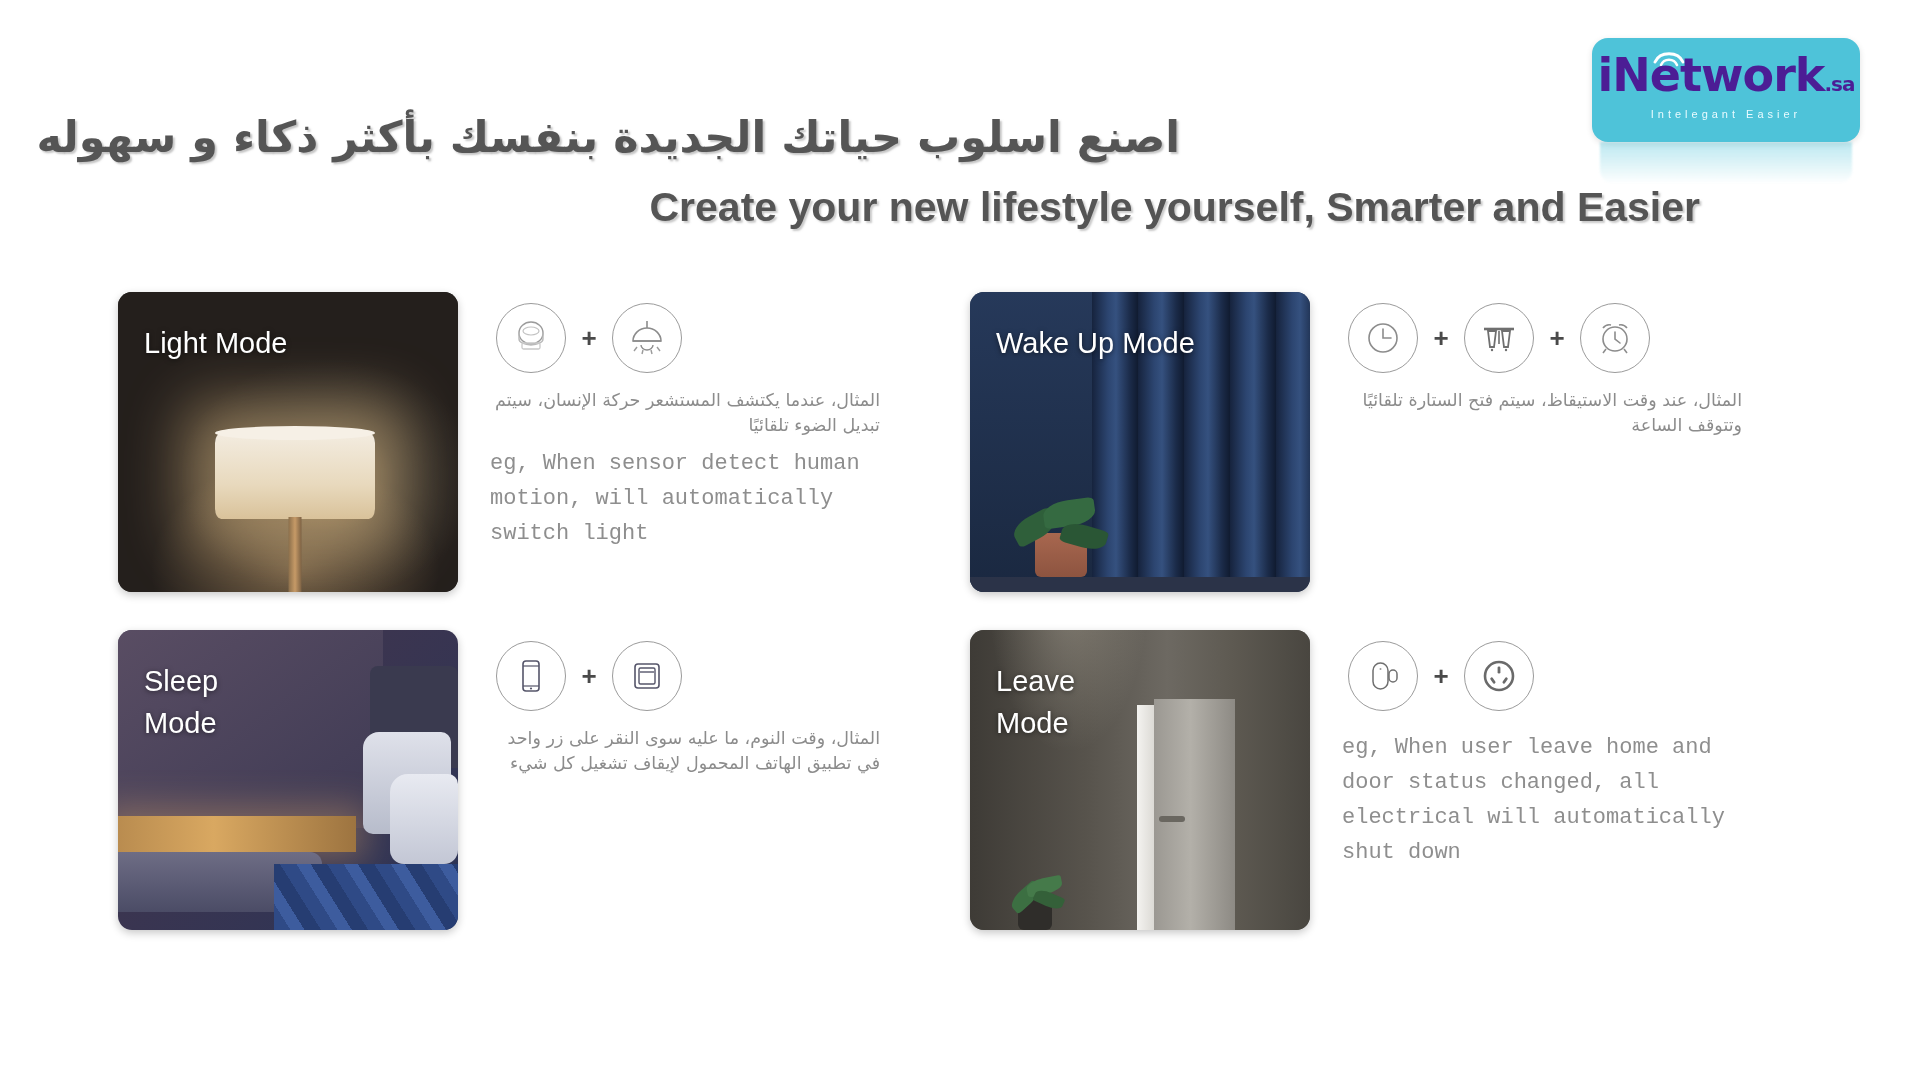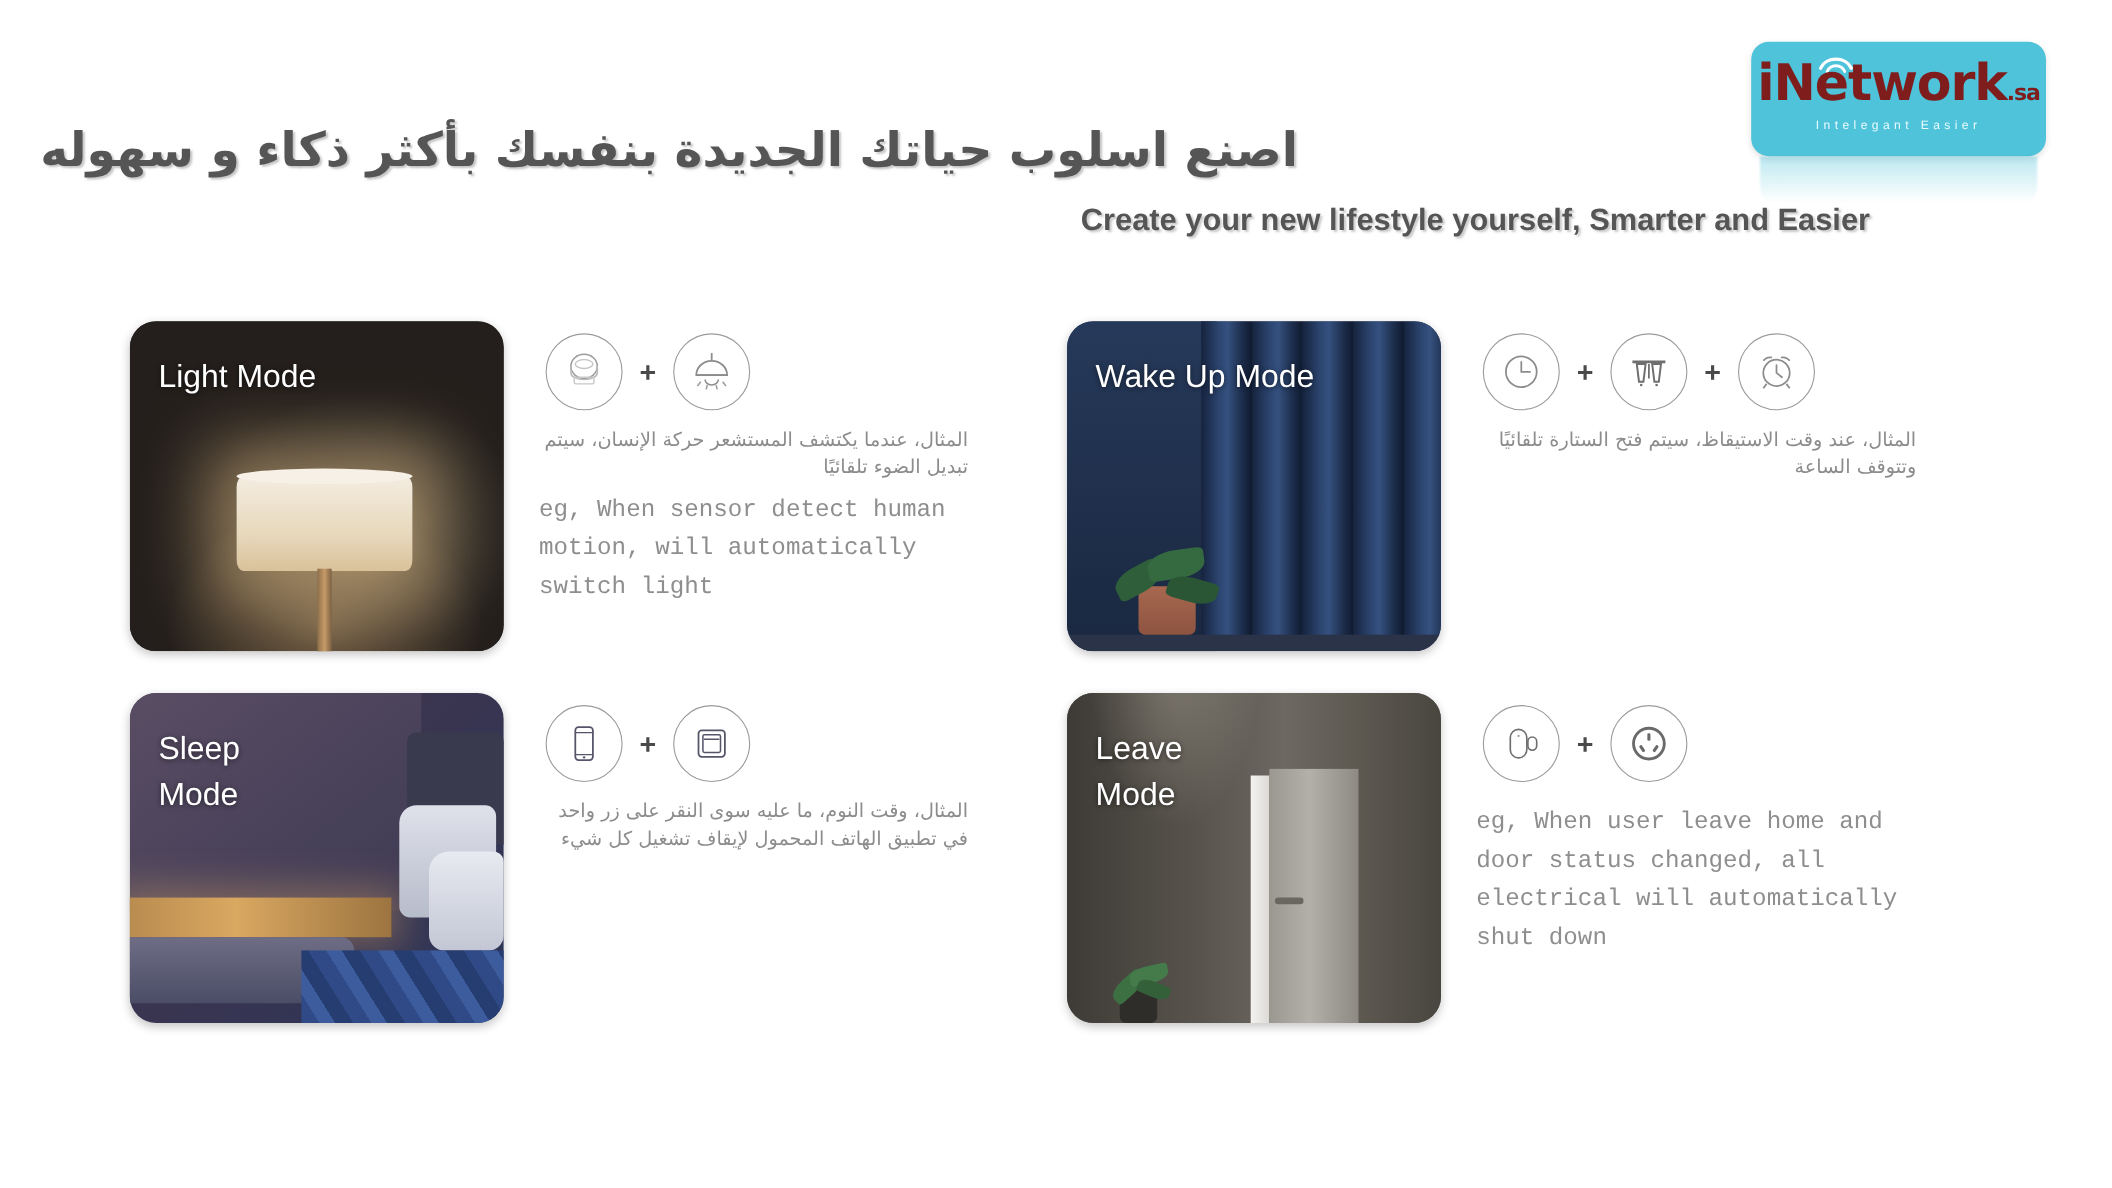--- a/index.html
+++ b/index.html
@@ -19,21 +19,21 @@
   .logo-plate{
     width:268px; height:104px;
     background:#4ec3d9;
     border-radius:16px;
     position:relative;
     box-shadow:0 2px 6px rgba(0,0,0,.12);
   }
   .logo-word{
     position:absolute; left:0; right:0; top:14px;
     text-align:center;
-    color:#7f1d1d;
+    color:#4c1d95;
     font-size:46px;
     font-weight:bold;
     letter-spacing:-1px;
     line-height:1;
     font-family:"DejaVu Sans", sans-serif;
   }
   .logo-word .sa{ font-size:20px; vertical-align:baseline; }
   .logo-sub{
     position:absolute; left:0; right:0; top:70px;
     text-align:center;
@@ -62,40 +62,40 @@
     font-weight:bold;
     color:#555555;
     text-shadow:2px 2px 2px rgba(150,150,150,.55);
     font-family:"DejaVu Sans","Liberation Sans",sans-serif;
     white-space:nowrap;
     padding-left:44px;
   }
   .title-en{
     position:absolute; left:0; top:184px; width:1700px;
     text-align:right;
-    font-size:28px;
+    font-size:41px;
     font-weight:bold;
     color:#555555;
     text-shadow:2px 2px 2px rgba(150,150,150,.5);
     white-space:nowrap;
     padding-left:36px;
   }
 
   
   .grid{ position:absolute; left:0; top:292px; width:1920px; }
   .row{ position:relative; height:338px; }
   .cell{ position:absolute; top:0; width:880px; height:330px; }
   .cell.left{ left:118px; }
   .cell.right{ left:970px; }
 
   
   .photo{
     position:absolute; left:0; top:0;
     width:340px; height:300px;
-    border-radius:24px;
+    border-radius:14px;
     overflow:hidden;
     box-shadow:0 3px 9px rgba(0,0,0,.22);
   }
   .photo .label{
     position:absolute; left:26px; top:30px;
     color:#ffffff; font-size:29px; line-height:42px;
     font-family:"Liberation Sans", sans-serif;
     text-shadow:0 1px 5px rgba(0,0,0,.55);
     white-space:pre-line;
     z-index:9;

